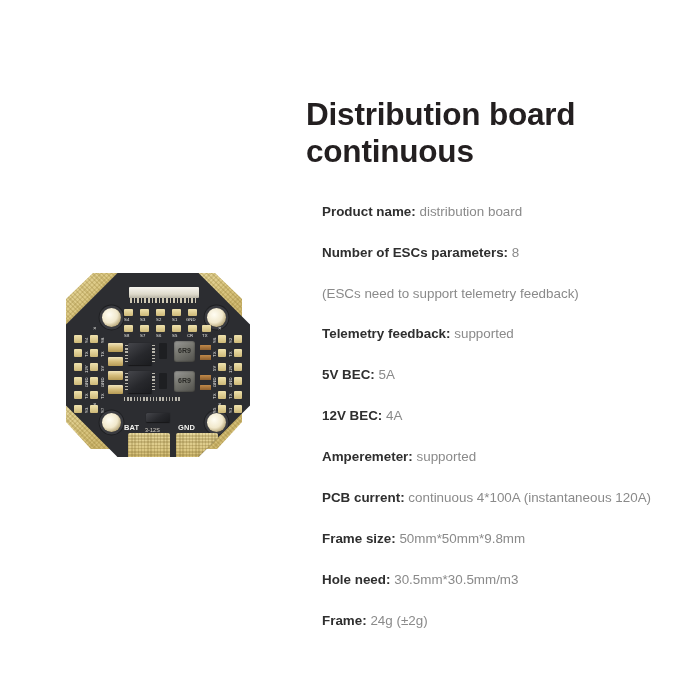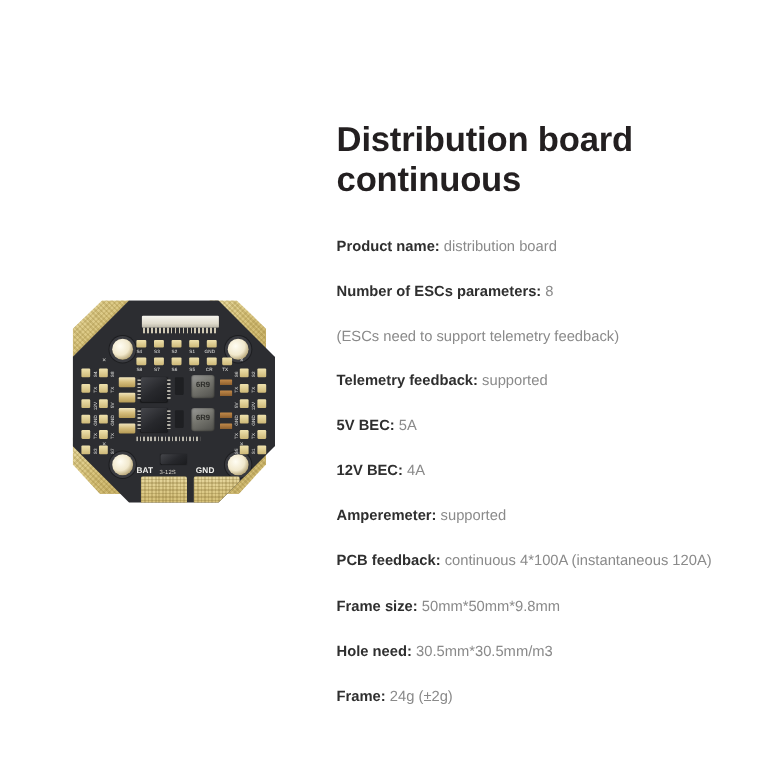--- a/index.html
+++ b/index.html
@@ -189,36 +189,36 @@
     position: absolute;
     color: #d8d8d4;
     font-size: 6px;
     font-family: "Liberation Sans", sans-serif;
   }
 
   
   #params {
     position: absolute;
     left: 306px;
-    top: 108px;
+    top: 96px;
     width: 380px;
   }
 
   #page-title {
     margin: 0;
     font-size: 31.5px;
     line-height: 1.17;
     font-weight: 700;
     color: #231f20;
     letter-spacing: -0.2px;
     max-width: 340px;
   }
 
   #spec-list {
-    margin: 0;
+    margin: 16px;
     padding: 0;
     list-style: none;
     margin-top: 35px;
   }
   .spec-row {
     font-size: 13.4px;
     line-height: 1;
     color: #8a8a8a;
     margin-bottom: 27.5px;
     white-space: nowrap;
@@ -393,20 +393,20 @@
     </h1>
 
     <ul id="spec-list">
         <li class="spec-row"><span class="spec-label">Product name:</span> <span class="spec-value">distribution board</span></li>
         <li class="spec-row"><span class="spec-label">Number of ESCs parameters:</span> <span class="spec-value">8</span></li>
         <li class="spec-row note"><span class="spec-value">(ESCs need to support telemetry feedback)</span></li>
         <li class="spec-row"><span class="spec-label">Telemetry feedback:</span> <span class="spec-value">supported</span></li>
         <li class="spec-row"><span class="spec-label">5V BEC:</span> <span class="spec-value">5A</span></li>
         <li class="spec-row"><span class="spec-label">12V BEC:</span> <span class="spec-value">4A</span></li>
         <li class="spec-row"><span class="spec-label">Amperemeter:</span> <span class="spec-value">supported</span></li>
-        <li class="spec-row"><span class="spec-label">PCB feedback:</span> <span class="spec-value">continuous 4*100A (instantaneous 120A)</span></li>
+        <li class="spec-row"><span class="spec-label">PCB current:</span> <span class="spec-value">continuous 4*100A (instantaneous 120A)</span></li>
         <li class="spec-row"><span class="spec-label">Frame size:</span> <span class="spec-value">50mm*50mm*9.8mm</span></li>
         <li class="spec-row"><span class="spec-label">Hole need:</span> <span class="spec-value">30.5mm*30.5mm/m3</span></li>
         <li class="spec-row"><span class="spec-label">Frame:</span> <span class="spec-value">24g (±2g)</span></li>
       </ul>
 
   </div>
 </div>
 
 </body></html>

